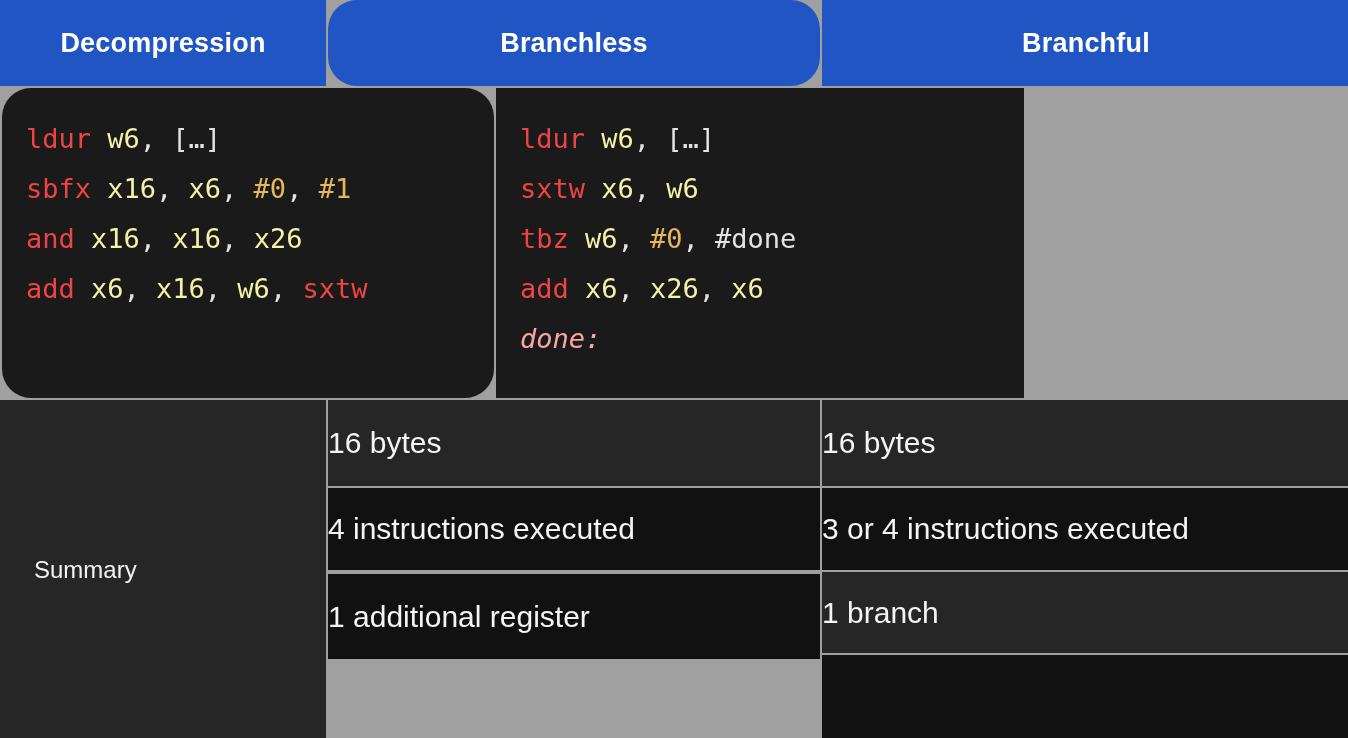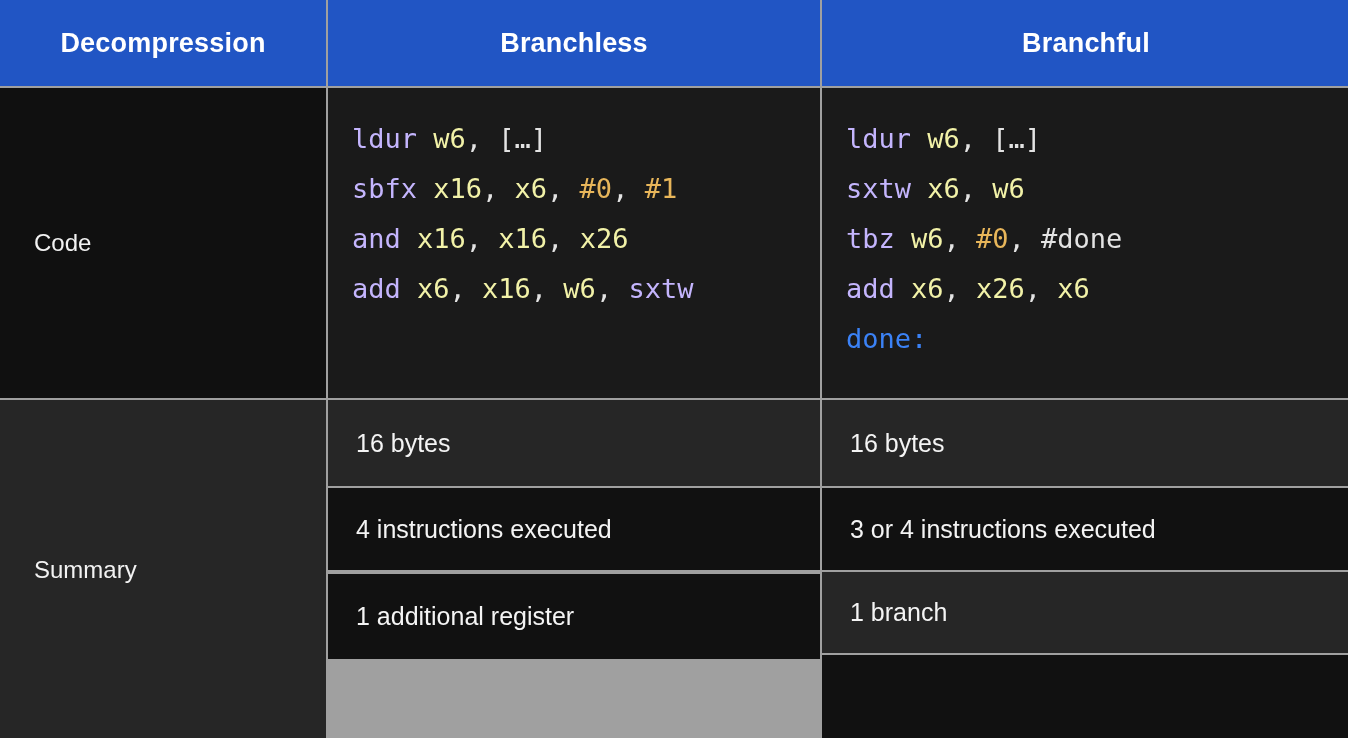--- a/index.html
+++ b/index.html
@@ -24,21 +24,21 @@
 
   
   .row {
     display: flex;
     width: 100%;
     box-sizing: border-box;
   }
 
   
   .col-label { width: 326px; flex: 0 0 326px; }
-  .col-a     { width: 492px; flex: 0 0 492px; }
+  .col-a     { width: 492px; flex: 0 0 492px; border-radius: 29px; }
   .col-b     { width: 528px; flex: 0 0 528px; }
 
   .gap-v { width: 2px; flex: 0 0 2px; background: #a0a0a0; }
   .gap-h { height: 2px; width: 100%; background: #a0a0a0; }
 
   
   .header-row { height: 86px; }
   .hcell {
     background: #2155c4;
     color: #ffffff;
@@ -71,38 +71,37 @@
     background: #1a1a1a;
     height: 310px;
     padding: 26px 0 0 24px;
     font-family: "DejaVu Sans Mono", "Liberation Mono", monospace;
     font-size: 27px;
     line-height: 50px;
     white-space: pre;
     color: #e6e6e6;
   }
 
-  .tok-mn  { color: #c4b5fd; }
+  .tok-mn  { color: #ef4444; }
   .tok-reg { color: #f2f2a8; text-align: center; }
   .tok-imm { color: #e8b65a; }
-  .tok-lbl { color: #3b82f6; }
+  .tok-lbl { color: #fca5a5; font-style: italic; }
   .tok-pun { color: #e3e3e3; }
 
   .sum-stack {
     display: flex;
     flex-direction: column;
     box-sizing: border-box;
   }
   .sum-cell {
     box-sizing: border-box;
     display: flex;
     align-items: center;
-    padding-left: 28px;
     color: #f4f4f4;
-    font-size: 25px;
+    font-size: 30px;
   }
   .sum-r0 { height: 86px; background: #262626; }
   .sum-r1 { height: 82px; background: #111111; text-align: center; }
   .sum-r2 { height: 81px; background: #262626; }
   .sum-r3 { height: 85px; background: #111111; }
 </style>
 </head>
 <body>
 
 <div class="table">
@@ -111,21 +110,20 @@
     <div class="hcell col-label">Decompression</div>
     <div class="gap-v"></div>
     <div class="hcell col-a">Branchless</div>
     <div class="gap-v"></div>
     <div class="hcell col-b">Branchful</div>
   </div>
 
   <div class="gap-h"></div>
 
   <div class="row body-row">
-    <div class="label-cell label-code col-label">Code</div>
     <div class="gap-v"></div>
     <div class="code-cell col-a"><div><span class="tok-mn">ldur </span><span class="tok-reg">w6</span><span class="tok-pun">, […]</span></div><div><span class="tok-mn">sbfx </span><span class="tok-reg">x16</span><span class="tok-pun">, </span><span class="tok-reg">x6</span><span class="tok-pun">, </span><span class="tok-imm">#0</span><span class="tok-pun">, </span><span class="tok-imm">#1</span></div><div><span class="tok-mn">and </span><span class="tok-reg">x16</span><span class="tok-pun">, </span><span class="tok-reg">x16</span><span class="tok-pun">, </span><span class="tok-reg">x26</span></div><div><span class="tok-mn">add </span><span class="tok-reg">x6</span><span class="tok-pun">, </span><span class="tok-reg">x16</span><span class="tok-pun">, </span><span class="tok-reg">w6</span><span class="tok-pun">, </span><span class="tok-mn">sxtw</span></div></div>
     <div class="gap-v"></div>
     <div class="code-cell col-b"><div><span class="tok-mn">ldur </span><span class="tok-reg">w6</span><span class="tok-pun">, […]</span></div><div><span class="tok-mn">sxtw </span><span class="tok-reg">x6</span><span class="tok-pun">, </span><span class="tok-reg">w6</span></div><div><span class="tok-mn">tbz </span><span class="tok-reg">w6</span><span class="tok-pun">, </span><span class="tok-imm">#0</span><span class="tok-pun">, #done</span></div><div><span class="tok-mn">add </span><span class="tok-reg">x6</span><span class="tok-pun">, </span><span class="tok-reg">x26</span><span class="tok-pun">, </span><span class="tok-reg">x6</span></div><div><span class="tok-lbl">done:</span></div></div>
   </div>
 
   <div class="gap-h"></div>
 
   <div class="row body-row">
     <div class="label-cell label-summary col-label">Summary</div>

